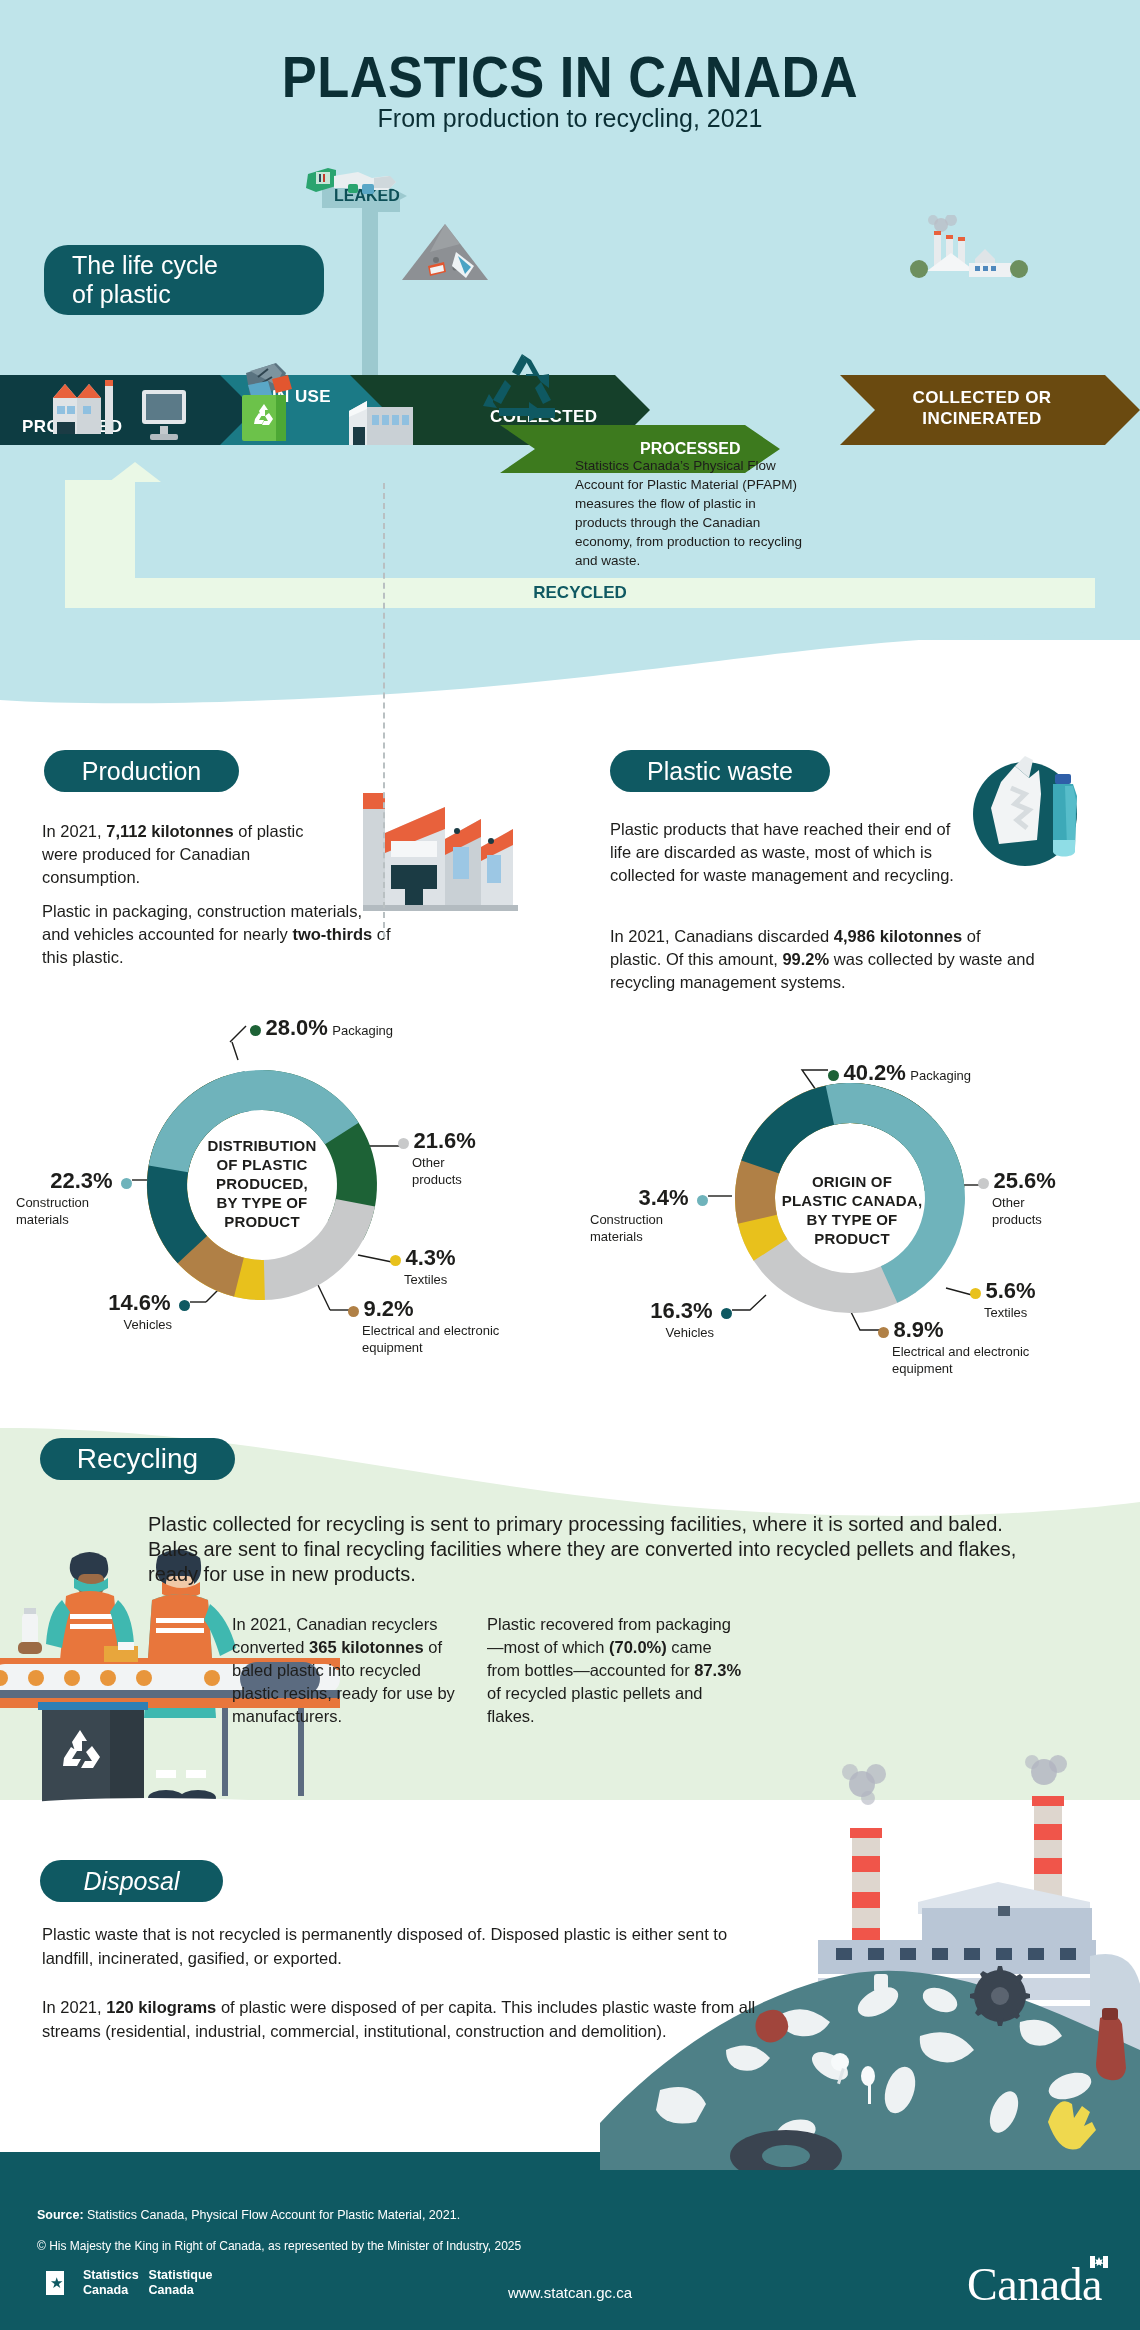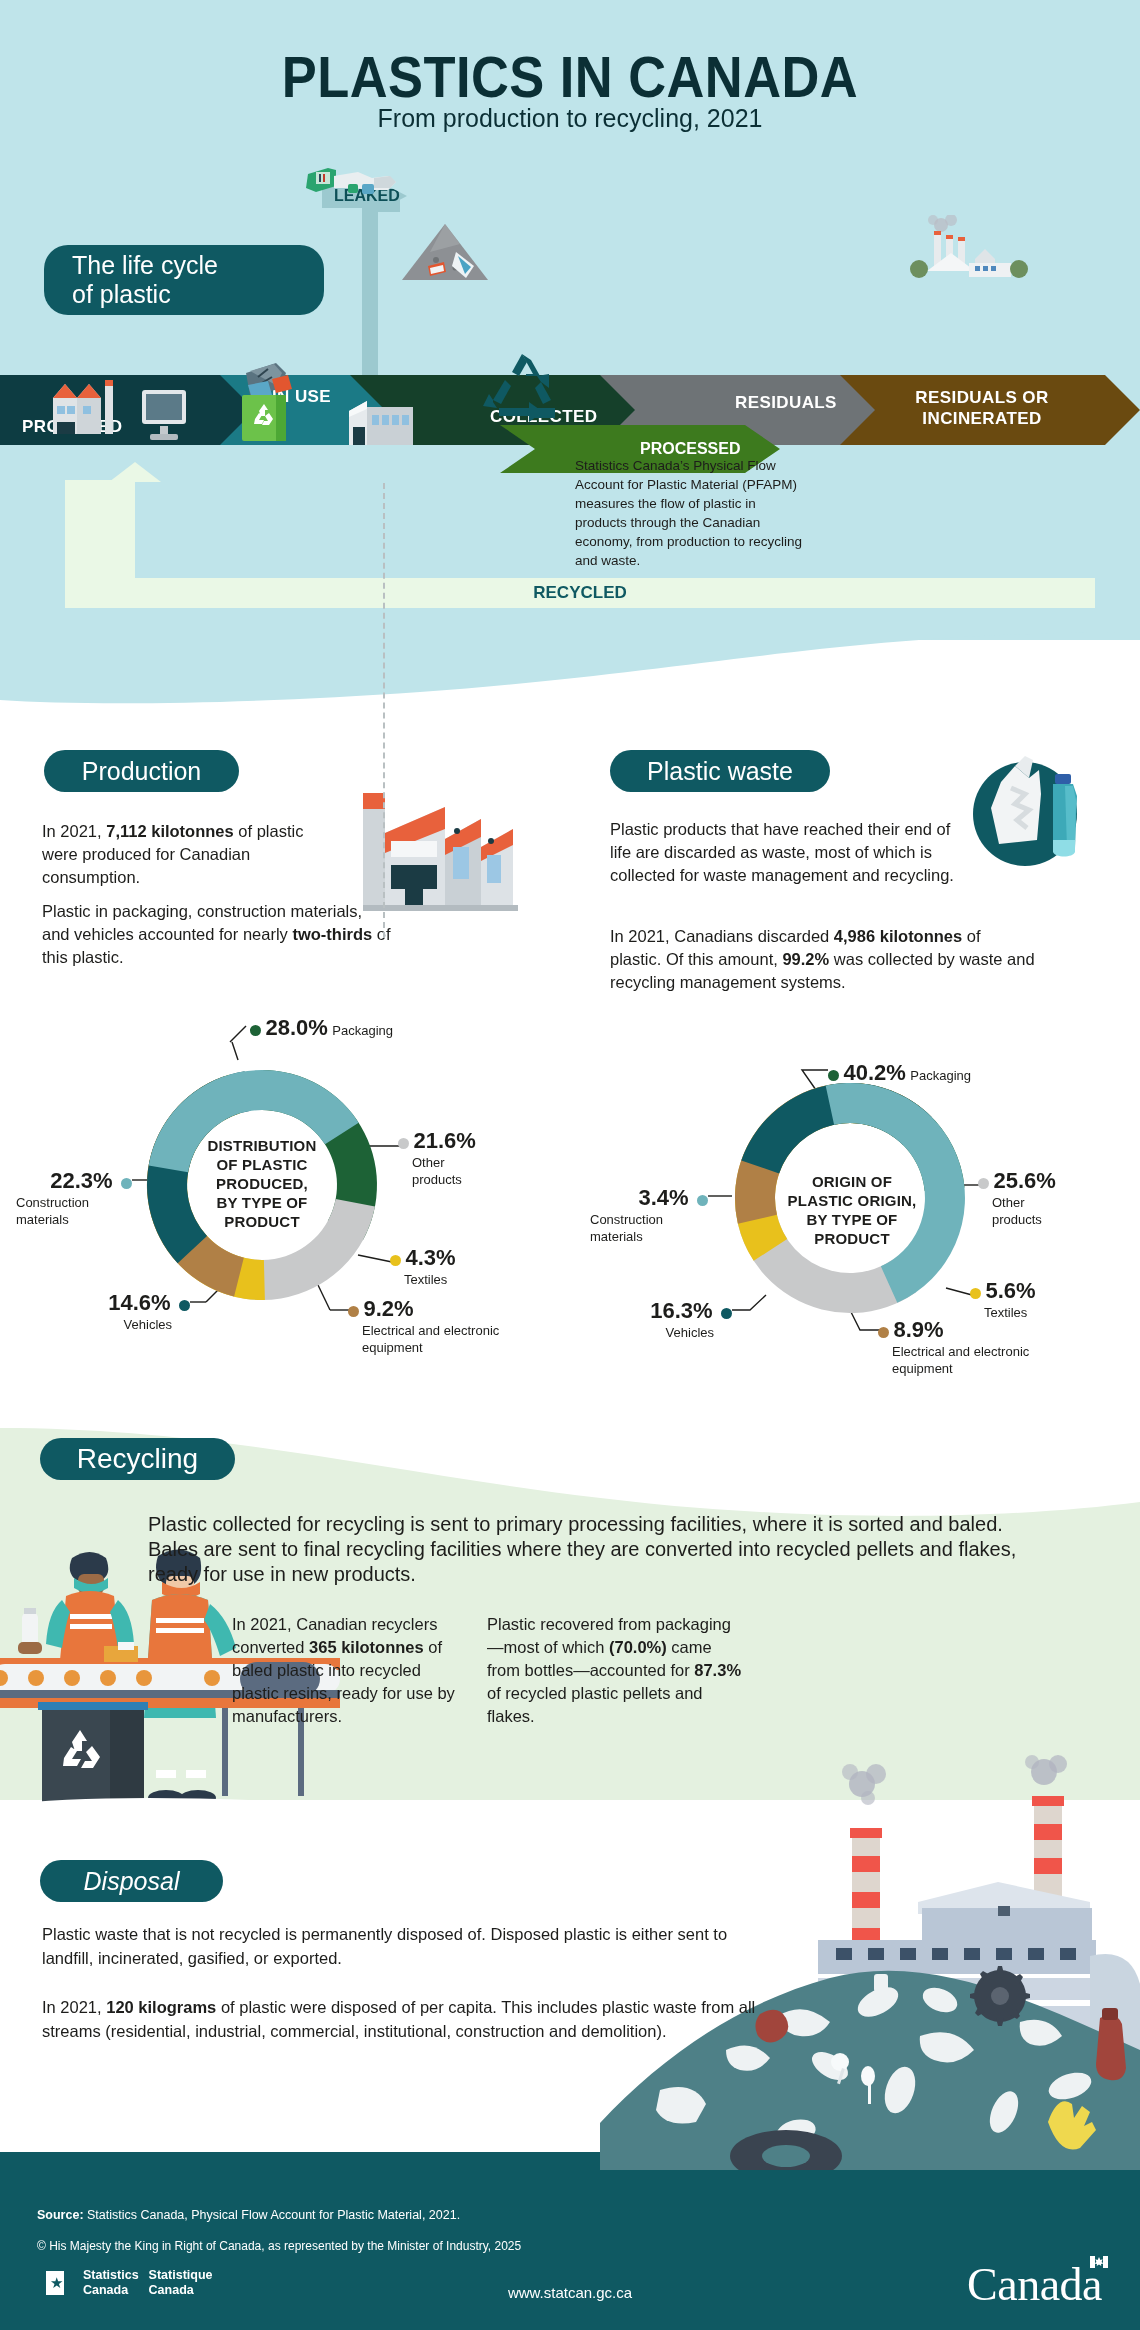--- a/index.html
+++ b/index.html
@@ -201,26 +201,23 @@
 <div id="flow">
   <div class="chev" id="chev-produced">
     <span class="lbl" style="left:22px; top:42px;">PRODUCED</span>
   </div>
   <div class="chev" id="chev-inuse">
     <span class="lbl" style="left:52px; top:12px;">IN USE</span>
   </div>
   <div class="chev" id="chev-collected">
     <span class="lbl" style="left:140px; top:32px;">COLLECTED</span>
   </div>
-  <div class="chev" id="chev-residuals">
-    <span class="lbl" style="left:135px; top:18px;">RESIDUALS</span>
-  </div>
   <div class="chev" id="chev-landfill">
     <span class="lbl" style="left:62px; top:12px; text-align:center; width:160px; line-height:21px;">
-      <span>RESIDUALS OR</span><br>
+      <span>COLLECTED OR</span><br>
       <span>INCINERATED</span>
     </span>
   </div>
   <div id="chev-processed">
     <span style="margin-left:140px">PROCESSED</span>
   </div>
 </div>
 
 <svg style="position:absolute;left:45px;top:378px;" width="80" height="58" viewBox="0 0 80 58">
   <rect x="60" y="2" width="8" height="54" fill="#dfe3e6"></rect>
@@ -433,21 +430,21 @@
       <path d="M 0 -115 A 115 115 0 0 1 60.99 97.56 L 39.77 63.63 A 75 75 0 0 0 0 -75 Z" fill="#b08046" transform="rotate(257.04)"></path>
 
       <path d="M 0 -115 A 115 115 0 0 1 103.31 50.54 L 67.38 32.96 A 75 75 0 0 0 0 -75 Z" fill="#0f5962" transform="rotate(289.08)"></path>
 
       <path d="M 0 -115 A 115 115 0 0 1 24.01 112.46 L 15.66 73.34 A 75 75 0 0 0 0 -75 Z" fill="#6fb3bb" transform="rotate(347.76)"></path>
     </g>
   </svg>
 
   <div class="donut-center" style="left:202px; top:172px; width:180px;text-align:center;">
     <div>ORIGIN OF</div>
-    <div>PLASTIC ORIGIN,</div>
+    <div>PLASTIC CANADA,</div>
     <div>BY TYPE OF</div>
     <div>PRODUCT</div>
   </div>
 
   <div class="callout" style="left:268px; top:60px;">
     <span class="dot" style="background:#1d6236"></span>
     <span class="cal-val">40.2%</span>
     <span class="cal-lbl">Packaging</span>
   </div>
 

